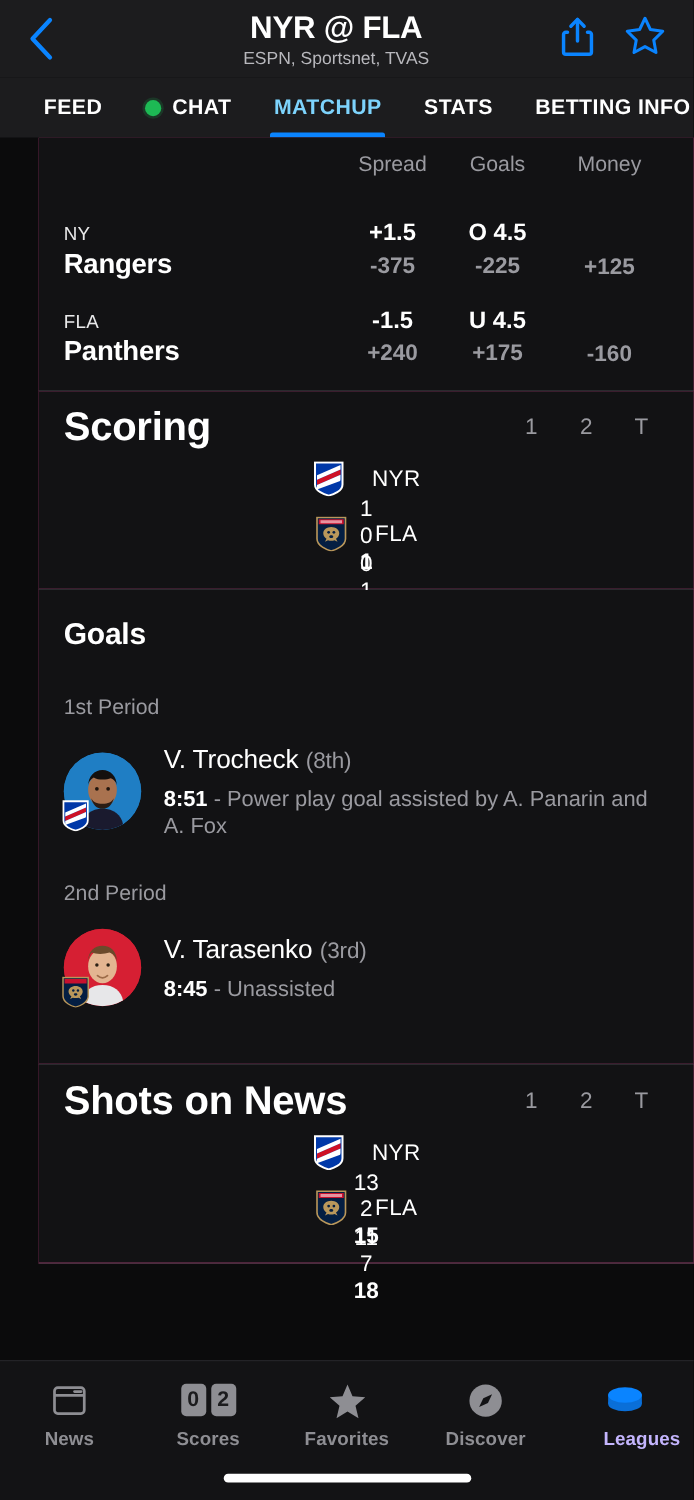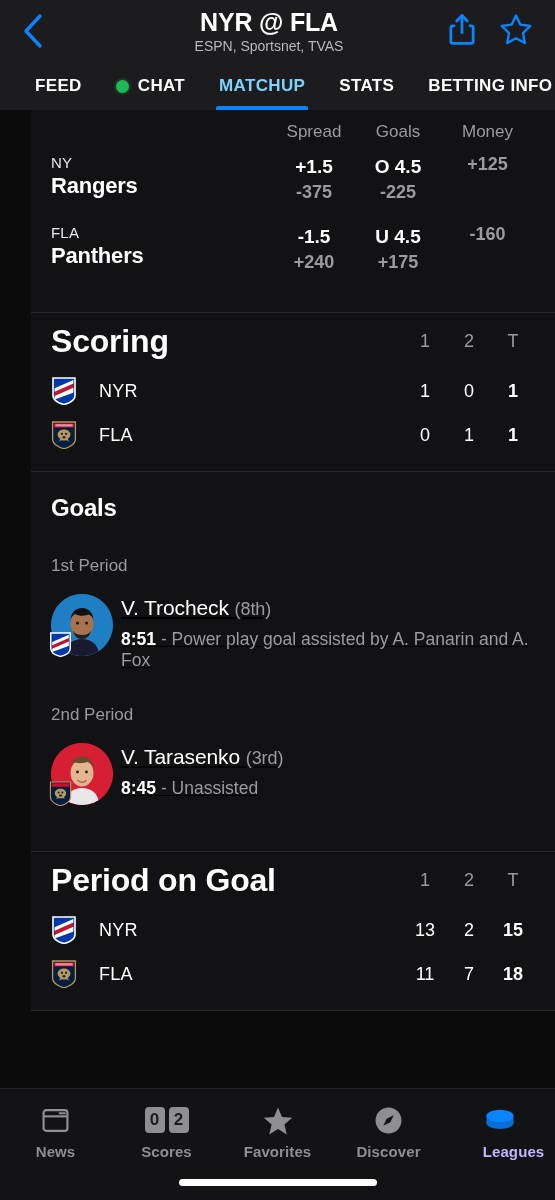--- a/index.html
+++ b/index.html
@@ -70,49 +70,49 @@
   .content{ background:#ec4899;margin-left:31px; }
   .sec{ background:#121214; position:relative; }
   .divider{ height:1px; background:#2a2a2e; }
 
   
   .odds{ padding:0 20px 18px; }
   .odds-head{ display:flex; height:44px; align-items:center; }
   .odds-head .spacer{ flex:1; }
   .col{ width:84px; text-align:center; color:#9a9aa0; font-size:17px; }
   .col.money{ width:95px; }
-  .odds-row{ display:flex; align-items:flex-start; height:70px; }
+  .odds-row{ display:flex; align-items:flex-end; height:70px; }
   .team-names{ flex:1; }
   .team-city{ color:#e9e9ea; font-size:15px; line-height:1.25; letter-spacing:.2px; }
   .team-name{ color:#fff; font-size:22px; font-weight:700; line-height:1.2; letter-spacing:-0.2px; }
   .cell-stack{ width:84px; text-align:center; }
   .cell-stack.money{ width:95px; }
   .cv-top{ color:#fff; font-size:19px; font-weight:700; line-height:1.35; }
   .cv-bot{ color:#9a9aa0; font-size:18px; font-weight:700; line-height:1.35; }
   .cv-single{ color:#9a9aa0; font-size:18px; font-weight:700; }
 
   
   .tbl{ padding:0 20px 14px; }
   .tbl-head{ display:flex; align-items:center; height:56px; }
   .tbl-title{ flex:1; color:#fff; font-size:32px; font-weight:700; letter-spacing:-0.2px; }
   .num-col{ width:44px; text-align:center; color:#9a9aa0; font-size:18px; }
-  .tbl-row{ display:flex; align-items:center; height:44px; }
+  .tbl-row{ display:flex; align-items:center; height:44px;flex-direction:column; }
   .tbl-team{ flex:1; display:flex; align-items:center; gap:22px; }
   .abbr{ color:#fff; font-size:18px; letter-spacing:.3px; }
   .num{ width:44px; text-align:center; color:#fff; font-size:18px; }
   .num.total{ font-weight:700; }
 
   
   .logo{ width:26px; height:28px; flex:none; display:block; }
 
   
   .goals{ padding:0 20px 20px; }
   .goals-title{ color:#fff; font-size:24px; font-weight:700; padding:22px 0 26px; letter-spacing:-0.2px; }
   .period{ color:#9a9aa0; font-size:17px; padding:8px 0 14px; }
-  .goal-row{ display:flex; align-items:flex-start; gap:8px; padding:4px 0 26px;text-decoration:underline; }
+  .goal-row{ display:flex; align-items:center; gap:18px; padding:4px 0 26px; }
   .headshot{ position:relative; width:62px; height:62px; flex:none; }
   .hs-circle{ width:62px;height:62px;border-radius:50%; overflow:hidden; position:relative; }
   .hs-badge{ position:absolute; left:-2px; bottom:-1px; width:23px; height:25px; }
   .goal-info{ padding-top:2px; }
   .g-name{ font-size:21px; color:#fff; font-weight:500; letter-spacing:-0.1px; }
   .g-num{ color:#9a9aa0; font-size:18px; font-weight:400; }
   .g-desc{ margin-top:9px; font-size:17.5px; color:#9a9aa0; }
   .g-time{ color:#fff; font-weight:700; }
 
   
@@ -347,21 +347,21 @@
             <span>- Unassisted</span>
           </div>
         </div>
       </div>
     </div>
 
     <div class="divider"></div>
 
     <div class="sec tbl">
       <div class="tbl-head">
-        <div class="tbl-title">Period on Goal</div>
+        <div class="tbl-title">Shots on News</div>
         <div class="num-col">1</div>
         <div class="num-col">2</div>
         <div class="num-col">T</div>
       </div>
       <div class="tbl-row">
         <div class="tbl-team">
           <svg class="logo" viewBox="0 0 26 28">
             <path d="M2 1h22v17.5c0 5.5-7.5 8.2-11 9-3.5-.8-11-3.5-11-9z" fill="#0038a8" stroke="#ffffff" stroke-width="1.6"></path>
             <path d="M3.6 14.8 22.4 6.6v4.1L3.6 18.9z" fill="#ce1126"></path>
             <path d="M3.6 11.2 22.4 3v3.6L3.6 14.8z" fill="#ffffff"></path>

